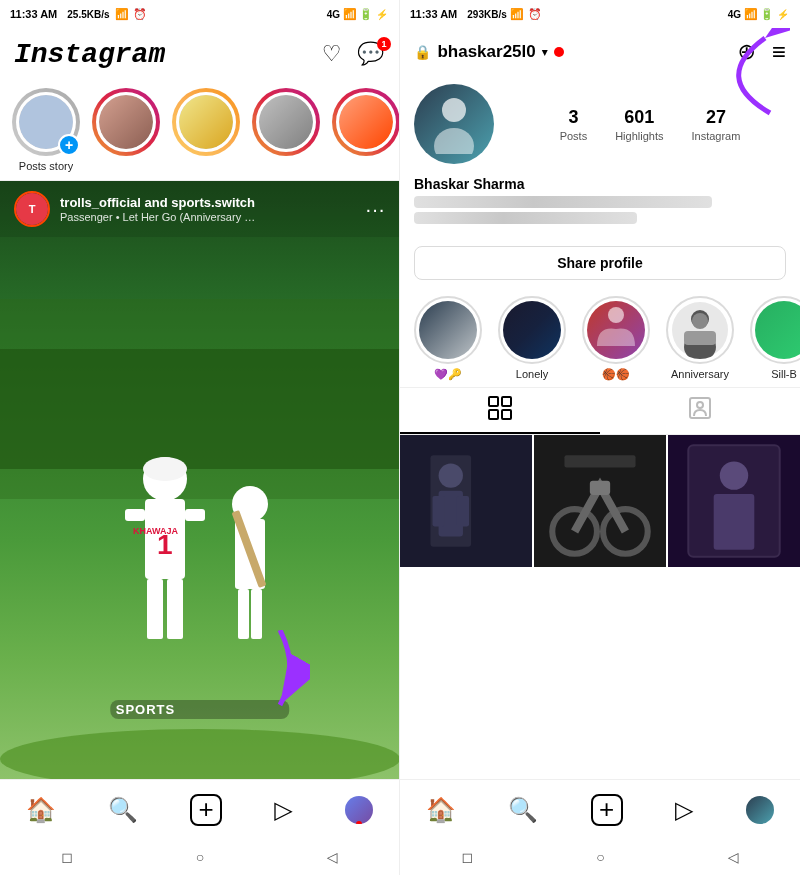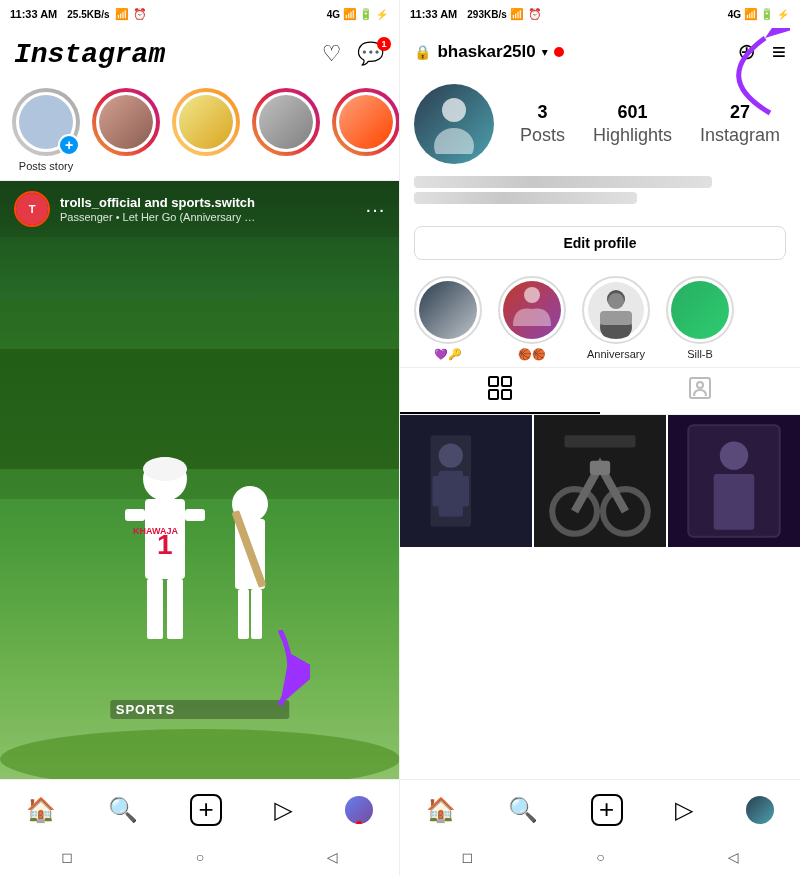--- a/index.html
+++ b/index.html
@@ -250,21 +250,21 @@
       position: absolute;
       bottom: 20px;
       left: 50%;
       transform: translateX(-50%);
       background: rgba(0,0,0,0.5);
       color: white;
       font-size: 16px;
       font-weight: 800;
       letter-spacing: 2px;
       padding: 3px 8px;
-      border-radius: 3px;
+      border-radius: 8px;
     }
 
     
     .bottom-nav {
       height: 60px;
       display: flex;
       align-items: center;
       justify-content: space-around;
       border-top: 1px solid #efefef;
       background: #fff;
@@ -383,21 +383,21 @@
       flex-direction: column;
       align-items: center;
       gap: 2px;
     }
     .stat-number {
       font-size: 18px;
       font-weight: 700;
       color: #000;
     }
     .stat-label {
-      font-size: 18px;
+      font-size: 11px;
       color: #555;
     }
     .profile-name {
       font-size: 14px;
       font-weight: 600;
       color: #000;
       margin-bottom: 4px;
     }
 
     
@@ -771,38 +771,45 @@
         <div class="stat-item">
           <span class="stat-number">601</span>
           <span class="stat-label">Highlights</span>
         </div>
         <div class="stat-item">
           <span class="stat-number">27</span>
           <span class="stat-label">Instagram</span>
         </div>
       </div>
     </div>
+    <div class="profile-name">Bhaskar Sharma</div>
 
     <div class="bio-blur" style="width:80%;height:12px;"></div>
     <div class="bio-blur" style="width:60%;height:12px;margin-top:4px;"></div>
   </div>
 
   <div class="action-buttons">
-    <button class="action-btn">Edit profile</button>
+    <button class="action-btn">Share profile</button>
   </div>
 
   <div class="highlights-row">
 
     <div class="highlight-item">
       <div class="highlight-ring">
         <div class="highlight-avatar h-av1"></div>
       </div>
       <span class="highlight-label">💜🔑</span>
     </div>
 
+    <div class="highlight-item">
+      <div class="highlight-ring">
+        <div class="highlight-avatar h-av2"></div>
+      </div>
+      <span class="highlight-label">Lonely</span>
+    </div>
 
     <div class="highlight-item">
       <div class="highlight-ring">
         <div class="highlight-avatar h-av3">
           <svg width="58" height="58" viewBox="0 0 58 58">
             <circle cx="29" cy="14" r="8" fill="rgba(255,255,255,0.6)"></circle>
             <path d="M10,45 Q10,25 29,28 Q48,25 48,45" fill="rgba(255,255,255,0.4)"></path>
           </svg>
         </div>
       </div>

